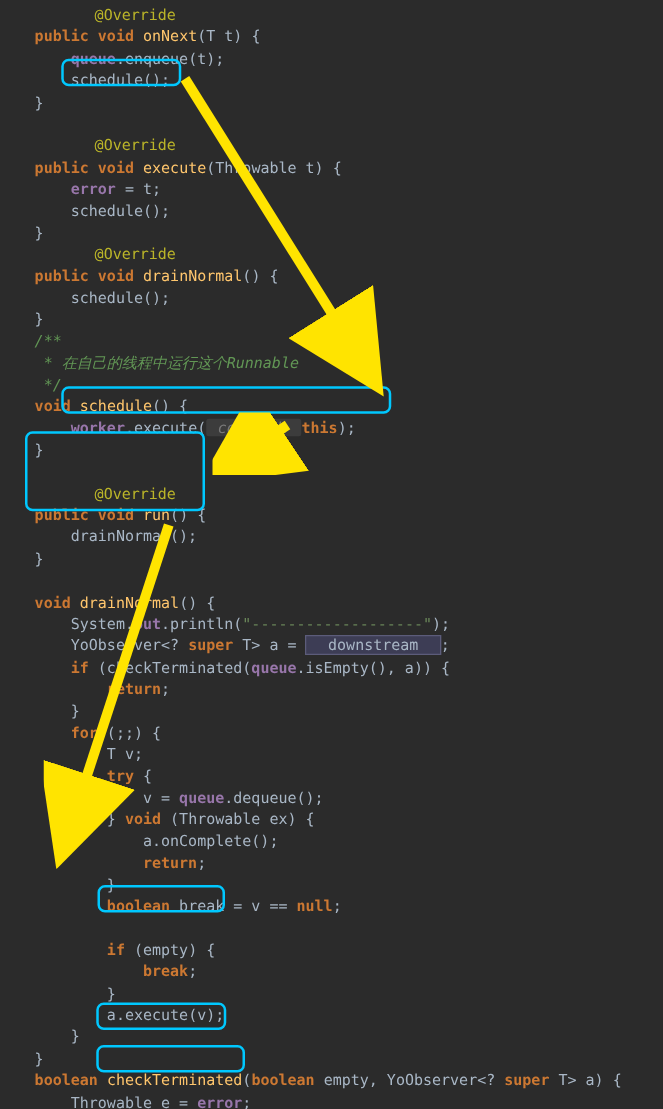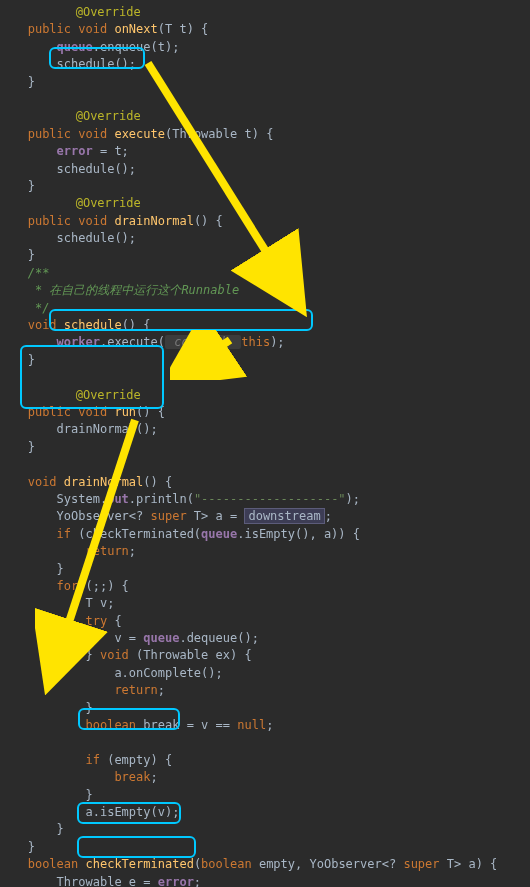--- a/index.html
+++ b/index.html
@@ -11,28 +11,28 @@
     line-height: 1.45;
     color: #a9b7c6;
     width: 530px;
     position: relative;
   }
   pre {
     margin: 0;
     padding: 4px 6px 12px 6px;
     white-space: pre;
   }
-  .kw { color: #cc7832; font-weight: normal; }
+  .kw { color: #cc7832; font-weight: bold; }
   .ann { color: #bbb529; padding-left: 48px; }
   .mname { color: #ffc66d; text-align: center; }
   .str { color: #6a8759; }
   .cmt-green { color: #629755; font-style: italic; }
   .param-hint { color: #787878; font-style: italic; background:#3c3c3c; padding:0 2px; border-radius:2px;}
   .field { color: #9876aa; font-weight: bold; }
-  .boxed-ref { background:#3d3d55; border:1px solid #5c5c7a; padding:0 3px;}
+  .boxed-ref { background:#3d3d55; border:1px solid #5c5c7a; padding:0 17px;}
   .hl-box {
     position: absolute;
     border: 2px solid #00c8ff;
     border-radius: 6px;
     background: rgba(0,0,0,0);
     pointer-events: none;
   }
   svg.arrow {
     position: absolute;
     pointer-events: none;
@@ -80,21 +80,21 @@
                <span>v = </span><span class="field">queue</span><span>.dequeue();</span>
            <span>} </span><span class="kw">void</span><span> (Throwable ex) {</span>
                <span>a.onComplete();</span>
                <span class="kw">return</span><span>;</span>
            <span>}</span>
            <span class="kw">boolean</span><span> break = v == </span><span class="kw">null</span><span>;</span>
 
            <span class="kw">if</span><span> (empty) {</span>
                <span class="kw">break</span><span>;</span>
            <span>}</span>
-           <span>a.isEmpty(v);</span>
+           <span>a.execute(v);</span>
        <span>}</span>
    <span>}</span>
    <span class="kw">boolean</span> <span class="mname">checkTerminated</span><span>(</span><span class="kw">boolean</span><span> empty, YoObserver&lt;?</span> <span class="kw">super</span><span> T&gt; a) {</span>
        <span>Throwable e = </span><span class="field">error</span><span>;</span>
        
            
            
        
            
            

